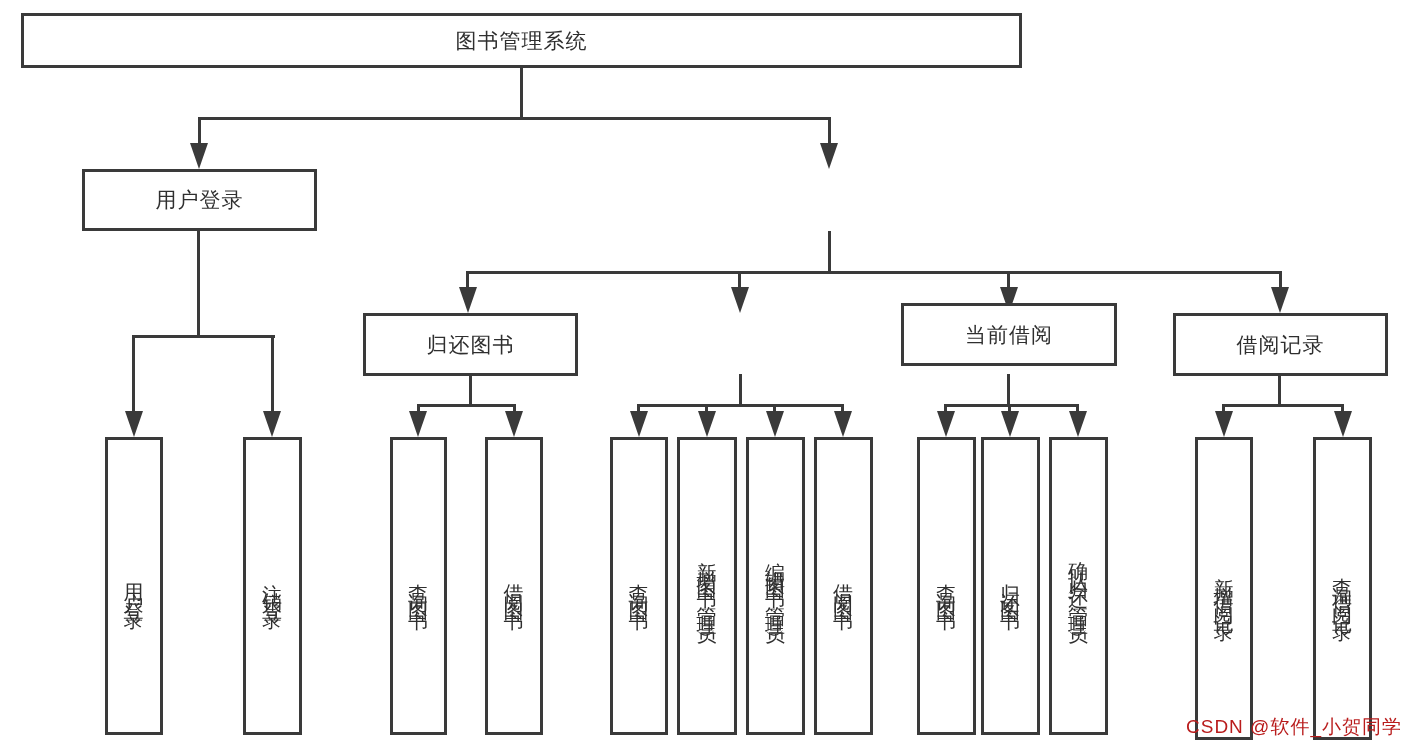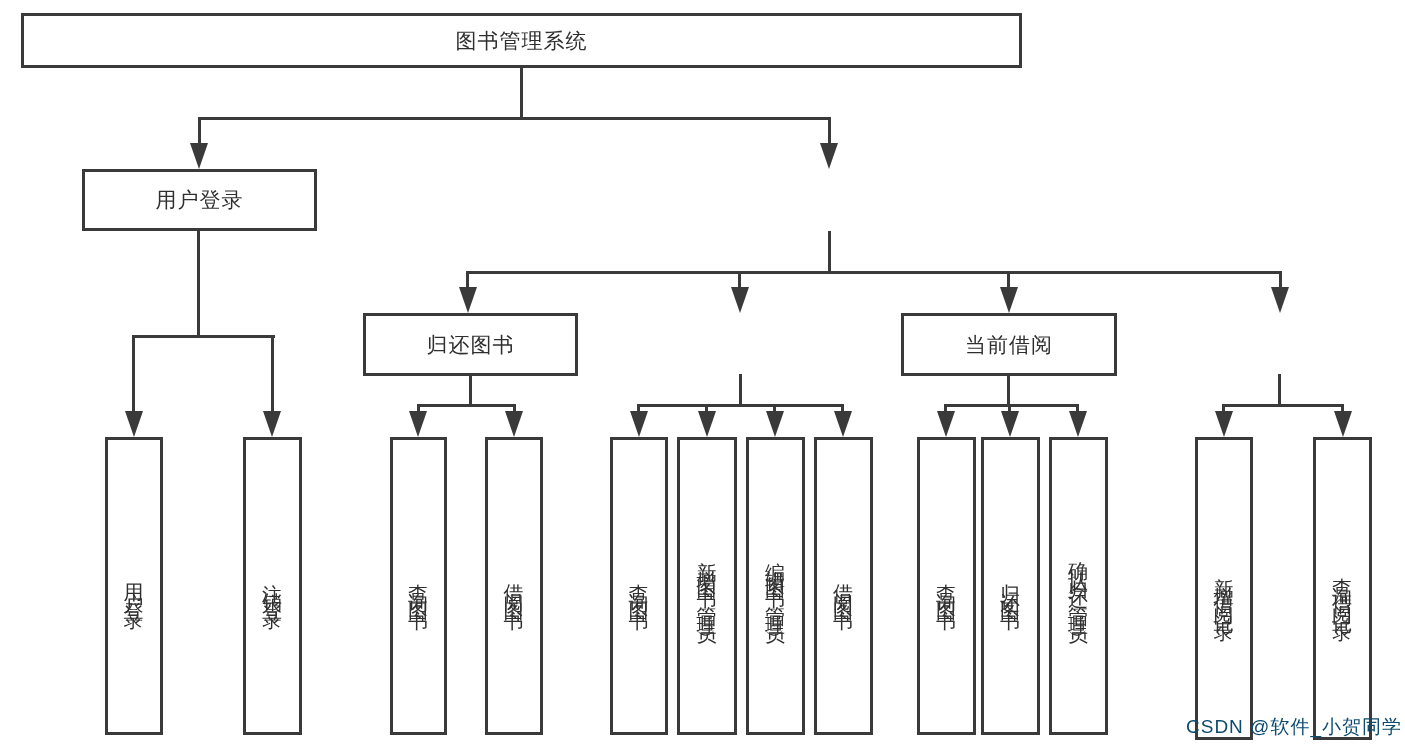--- a/index.html
+++ b/index.html
@@ -18,21 +18,21 @@
   }
   .vl{position:absolute;width:3px;background:#3a3a3a;}
   .hl{position:absolute;height:3px;background:#3a3a3a;}
   .ar{
     position:absolute;width:0;height:0;
     border-left:9px solid transparent;border-right:9px solid transparent;
     border-top:26px solid #3a3a3a;
   }
   .watermark{
     position:absolute;left:1186px;top:714px;z-index:5;
-    color:#0c4a6e;font-size:19px;letter-spacing:1px;white-space:nowrap;
+    color:#b91c1c;font-size:19px;letter-spacing:1px;white-space:nowrap;
   }
 </style>
 </head>
 <body>
 
 <div class="stage">
 
   <div class="box" style="left:21px;top:13px;width:1001px;height:55px">
     <span>图书管理系统</span>
   </div>
@@ -62,22 +62,25 @@
   <i class="vl" style="left:1007px;top:271px;height:20px"></i>
   <i class="vl" style="left:1279px;top:271px;height:20px"></i>
   <i class="ar" style="left:459px;top:287px"></i>
   <i class="ar" style="left:731px;top:287px"></i>
   <i class="ar" style="left:1000px;top:287px"></i>
   <i class="ar" style="left:1271px;top:287px"></i>
 
   <div class="box" style="left:363px;top:313px;width:215px;height:63px">
     <span>归还图书</span>
   </div>
-  <div class="box" style="left:901px;top:313px;width:216px;height:63px">
+  <div class="box" style="left:901px;top:303px;width:216px;height:63px">
     <span>当前借阅</span>
+  </div>
+  <div class="box" style="left:1173px;top:313px;width:215px;height:63px">
+    <span>借阅记录</span>
   </div>
 
   <i class="vl" style="left:469px;top:374px;height:32px"></i>
   <i class="hl" style="left:417px;top:404px;width:99px"></i>
   <i class="vl" style="left:417px;top:404px;height:10px"></i>
   <i class="vl" style="left:513px;top:404px;height:10px"></i>
   <i class="ar" style="left:409px;top:411px"></i>
   <i class="ar" style="left:505px;top:411px"></i>
 
   <i class="vl" style="left:739px;top:374px;height:32px"></i>

